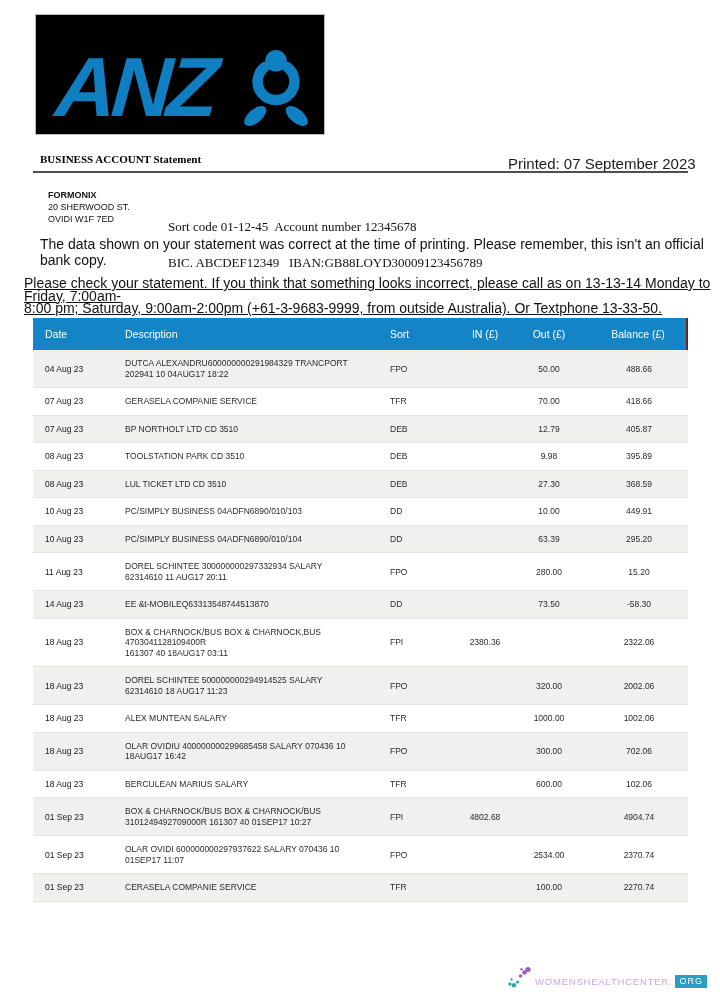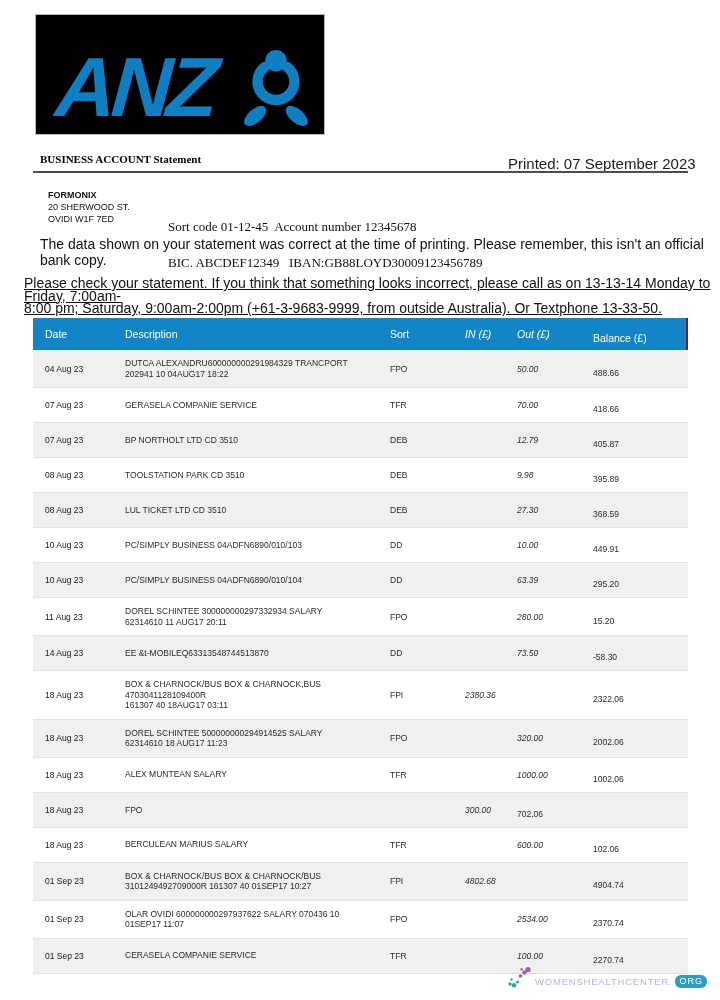--- a/index.html
+++ b/index.html
@@ -47,22 +47,22 @@
     grid-template-columns:92px 265px 75px 52px 76px 1fr;
     align-items:center;
   }
   .t-head {
     background:var(--table-header-bg,#1385c6);
     color:#fff; height:32px; font-size:10.5px; font-weight:normal;
     border-right:2px solid #7f1d1d;
   }
   .c1 { padding-left:12px; }
   .c2 { padding-right:8px; }
-  .c4, .c5 { text-align:left; padding-right:12px;font-style:italic; }
-  .c6 { text-align:left; padding-right:3px;margin-top:8px; }
+  .c4, .c5 { text-align:center; padding-right:12px; }
+  .c6 { text-align:center; padding-right:3px; }
   .t-row {
     padding:8px 0;
     border-bottom:1px solid #e2e2e0;
     color:#2a2a2a;
     background:#fff;
   }
   .t-row.alt { background:var(--row-alt-bg,#f0f0ee); }
   .t-row .c1 { font-weight:normal; color:#161616; }
   .t-row .c2 { line-height:10.5px; }
 
@@ -73,21 +73,21 @@
   }
   .footer .dots { margin-right:3px; margin-bottom:8px; }
   .brand {
     font-size:9.5px; letter-spacing:0.8px;
     color:var(--brand-purple,#c9aadd);
   }
   .badge {
     display:inline-block; margin-left:3px;
     background:var(--badge-bg,#2d9cc2); color:#fff;
     font-size:9px; letter-spacing:1px;
-    padding:1px 4px 2px; border-radius:6px;
+    padding:1px 4px 2px; border-radius:0;
   }
 </style>
 </head>
 <body>
 
 <div class="page">
 
   <div class="logo">
     <span class="anz-text">ANZ</span>
     <svg class="anz-person" width="80" height="82" viewBox="0 0 100 102">
@@ -259,20 +259,24 @@
             <div>ALEX MUNTEAN SALARY</div>
           </div>
     <span class="c3">TFR</span>
     <span class="c4"></span>
     <span class="c5">1000.00</span>
     <span class="c6">1002.06</span>
   </div>
 
   <div class="t-row alt">
     <span class="c1">18 Aug 23</span>
+    <div class="c2">
+            <div>OLAR OVIDIU 400000000299685458 SALARY 070436 10</div>
+            <div>18AUG17 16:42</div>
+          </div>
     <span class="c3">FPO</span>
     <span class="c4"></span>
     <span class="c5">300.00</span>
     <span class="c6">702.06</span>
   </div>
 
   <div class="t-row">
     <span class="c1">18 Aug 23</span>
     <div class="c2">
             <div>BERCULEAN MARIUS SALARY</div>

